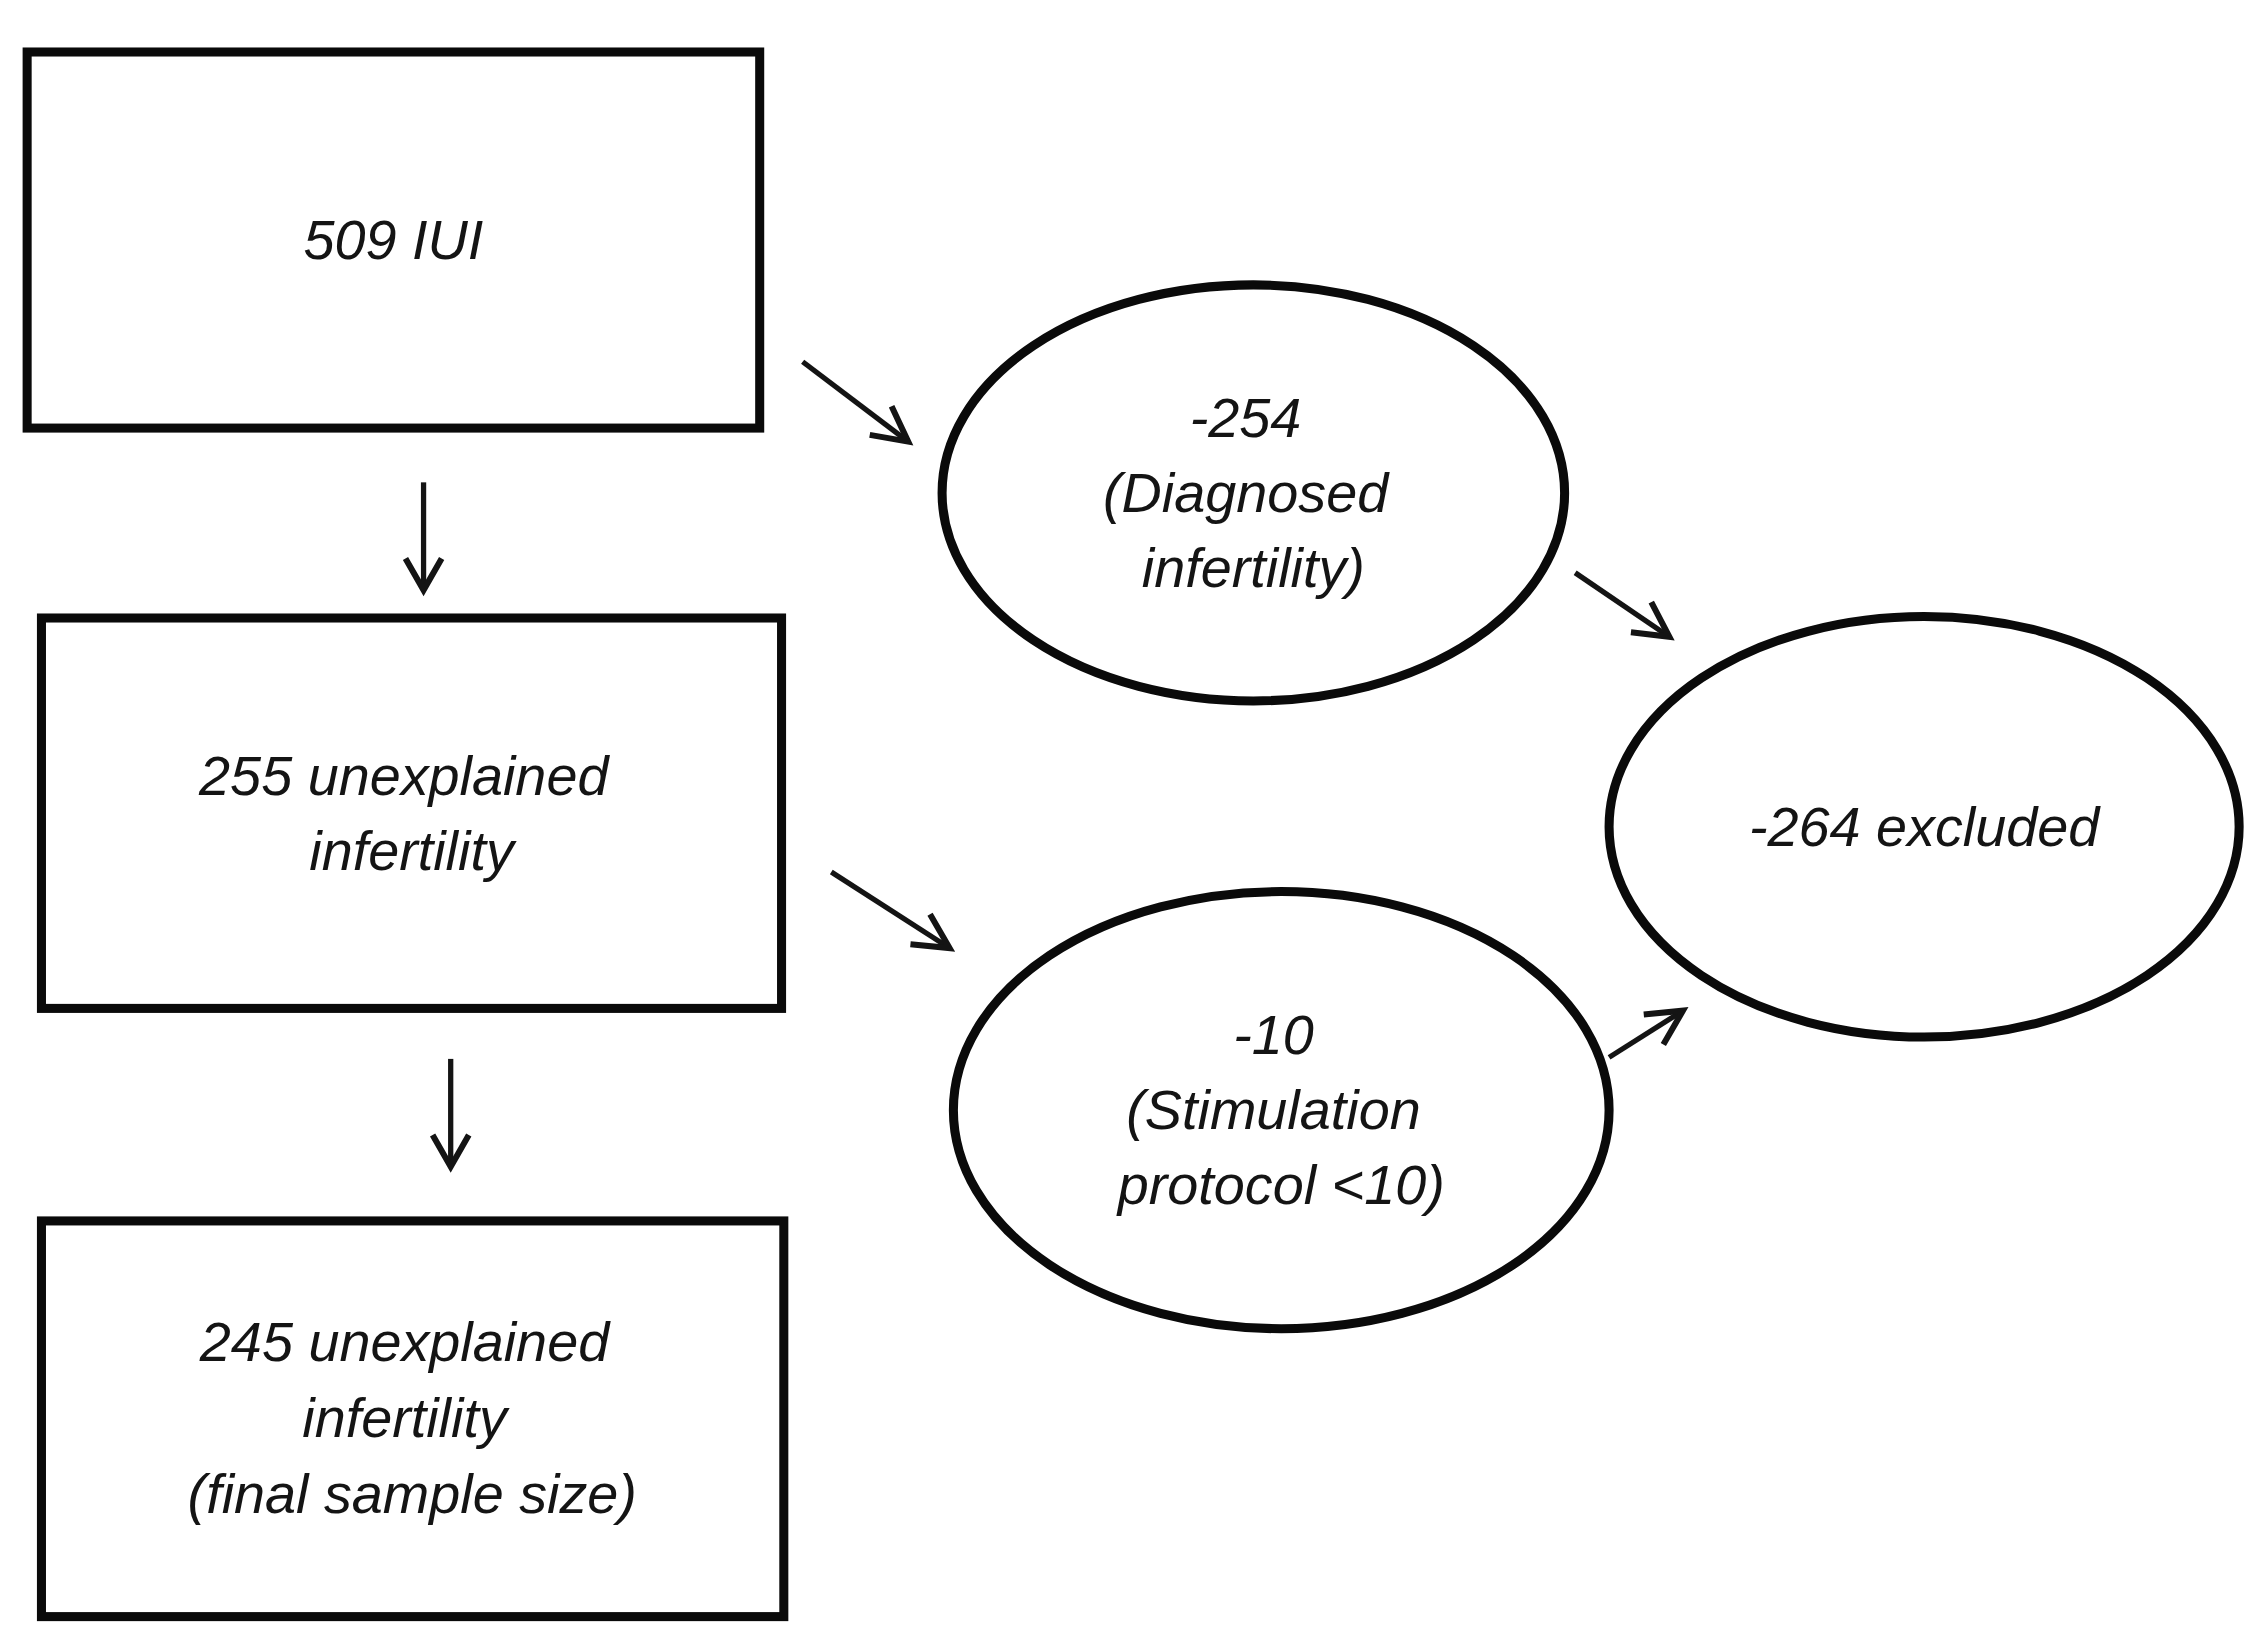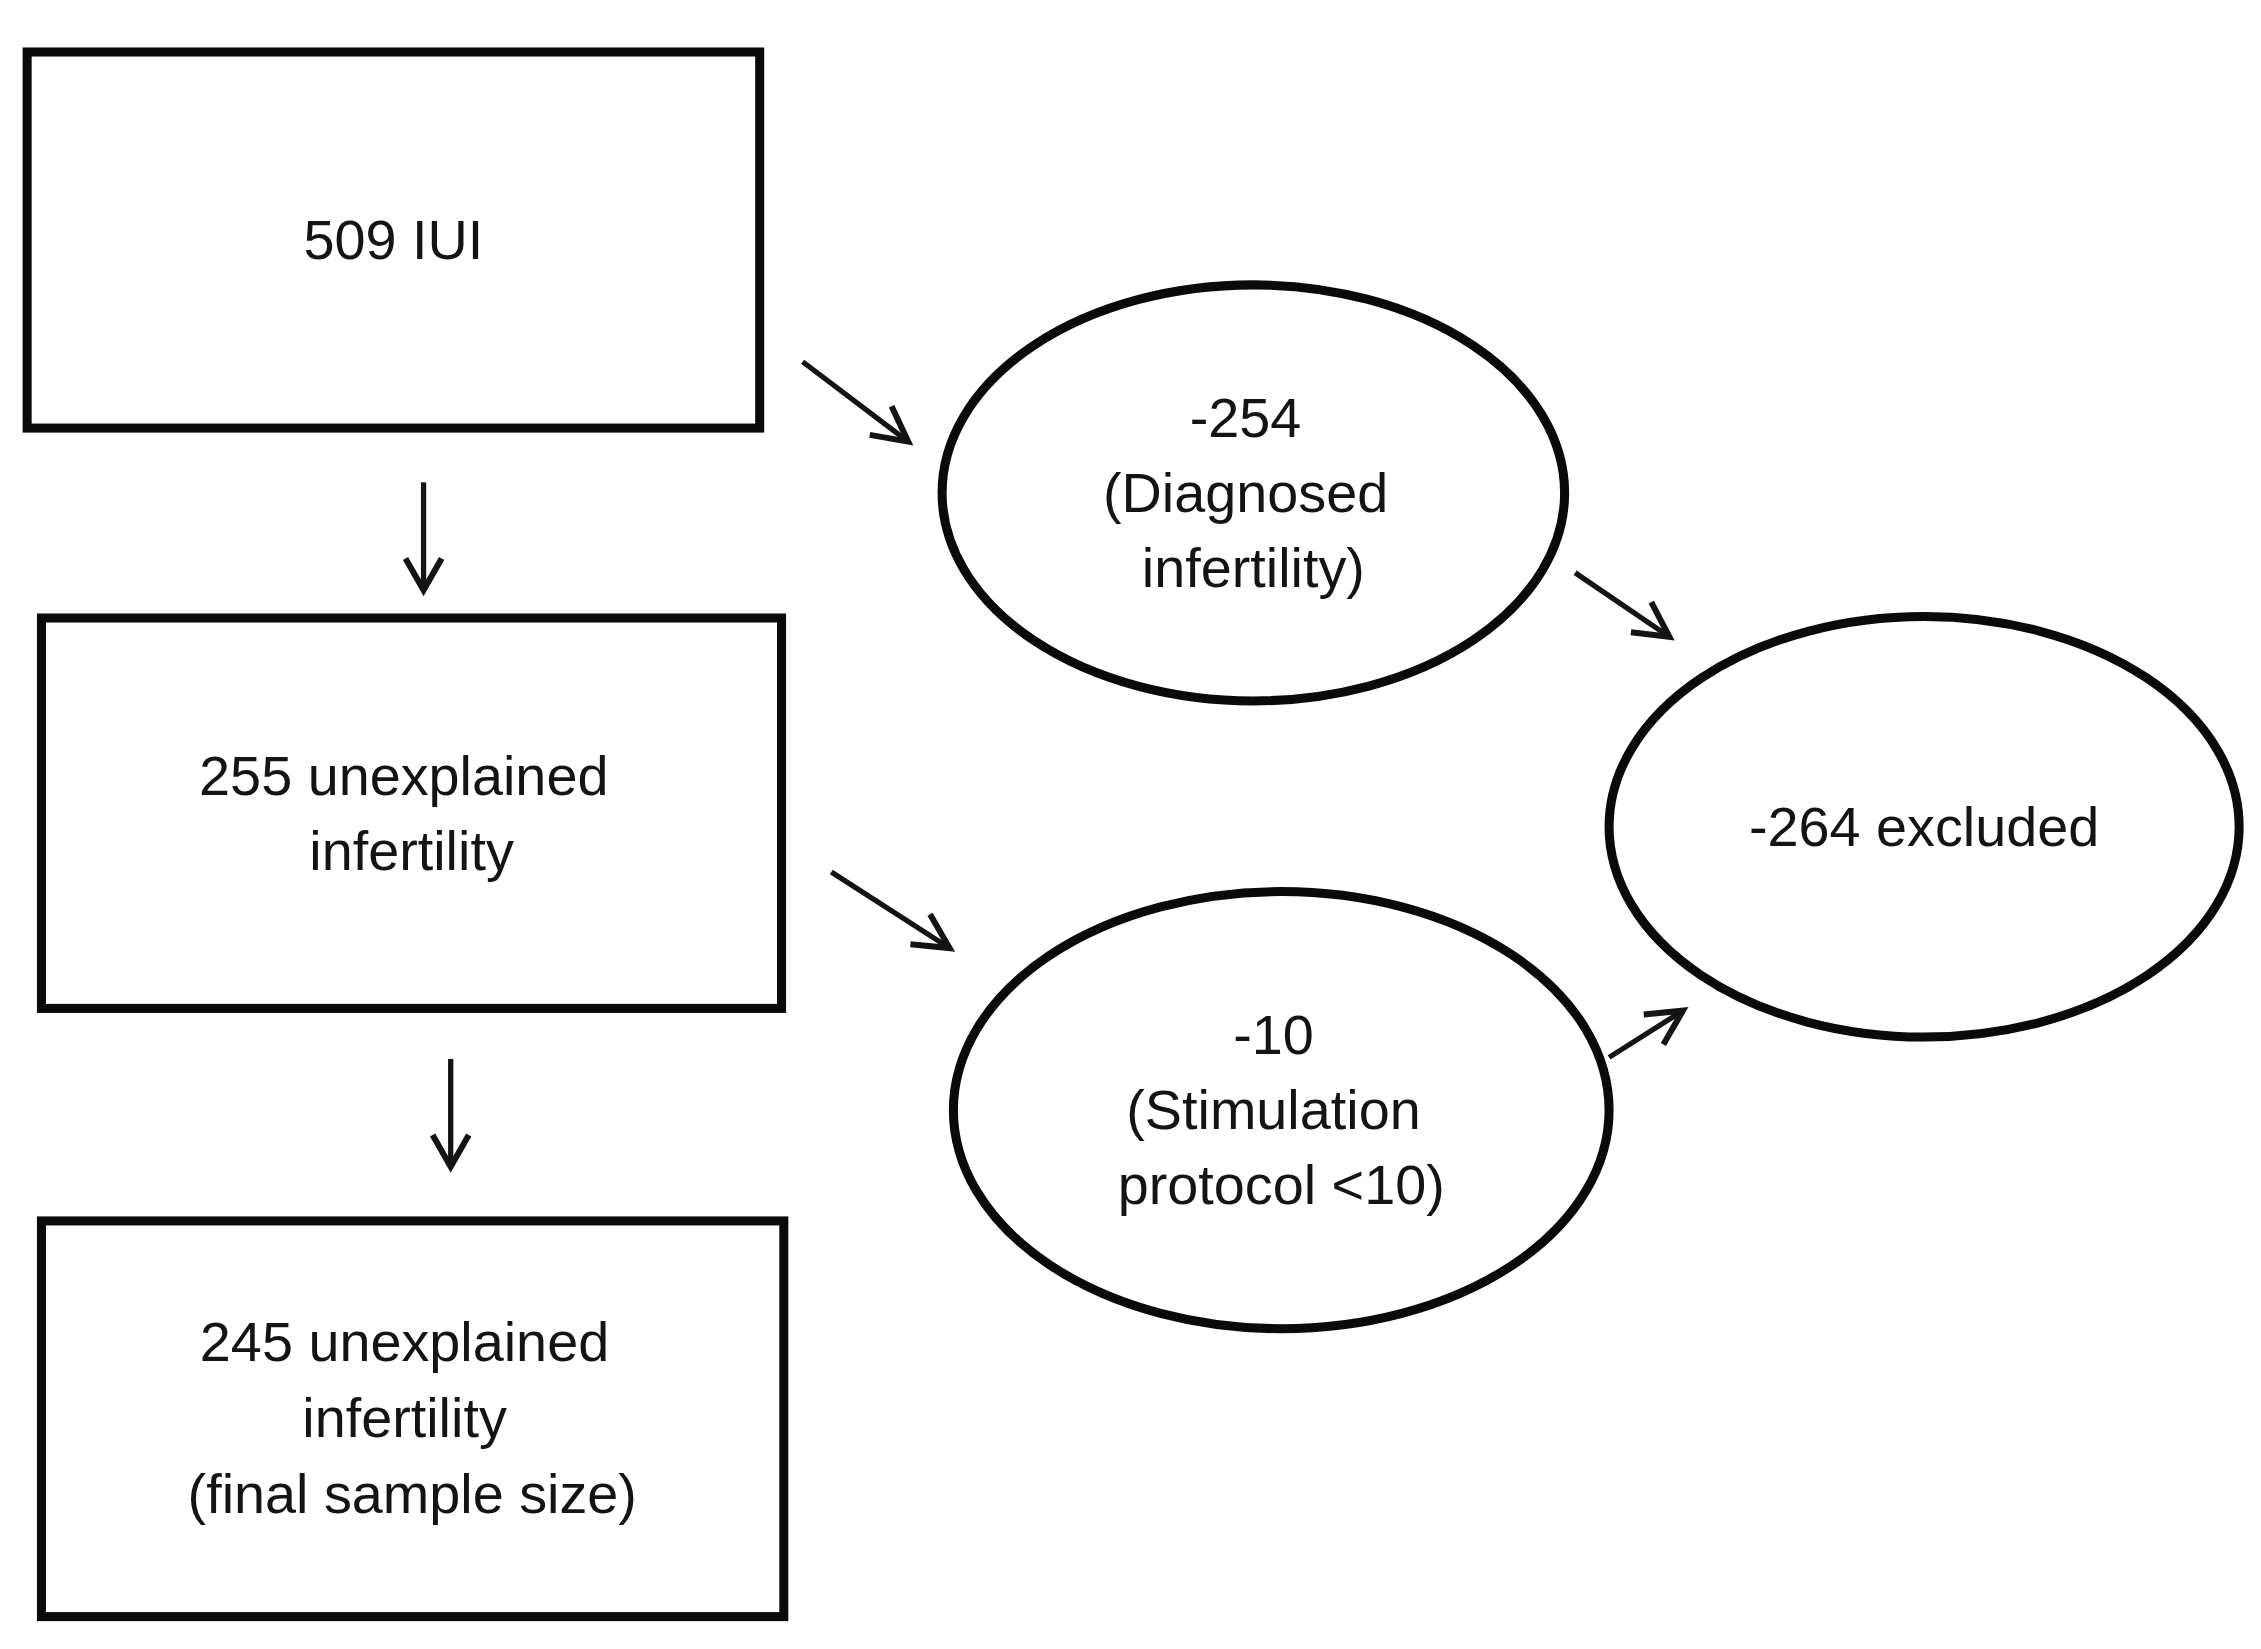--- a/index.html
+++ b/index.html
@@ -9,20 +9,21 @@
     width: 100%;
     height: 100%;
   }
   .diagram-wrap {
     width: 100%;
     height: 100vh;
     display: flex;
     align-items: flex-start;
     justify-content: flex-start;
     background: #ffffff;
+    font-style: italic;
   }
   svg.flowchart {
     display: block;
     width: 100%;
     height: auto;
     background: #ffffff;
   }
   .shape {
     fill: #ffffff;
     stroke: #0a0a0a;

